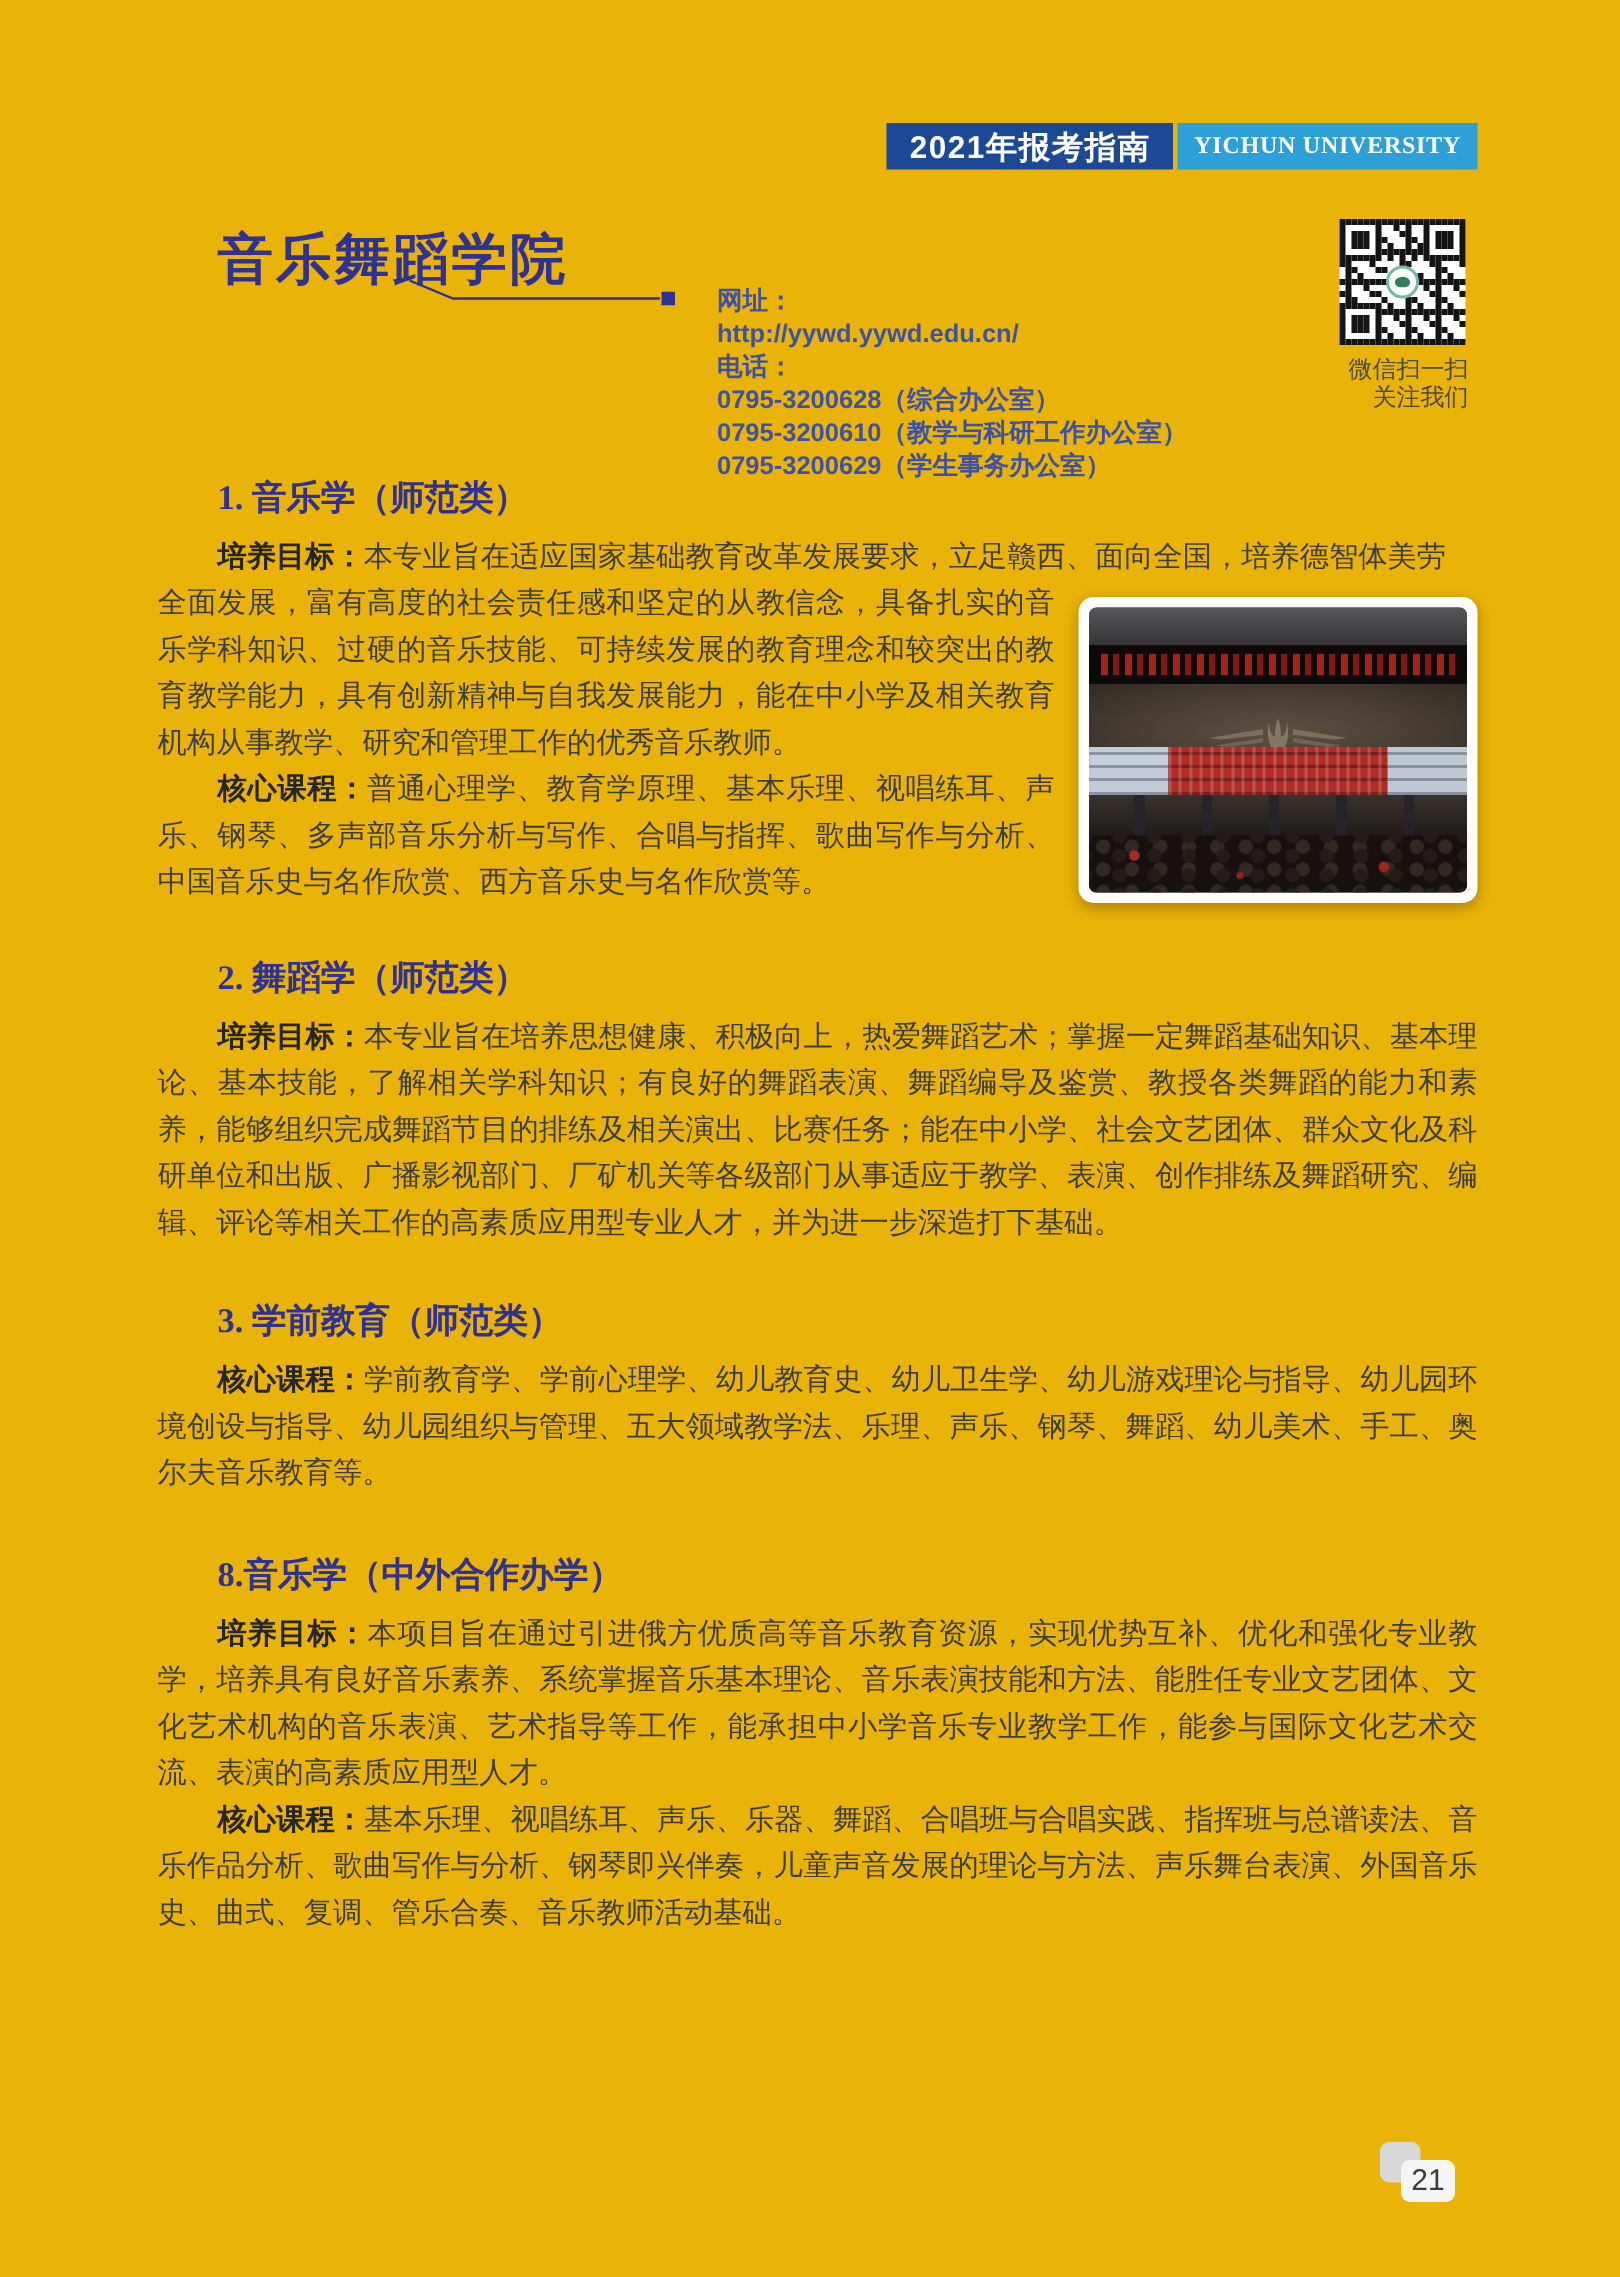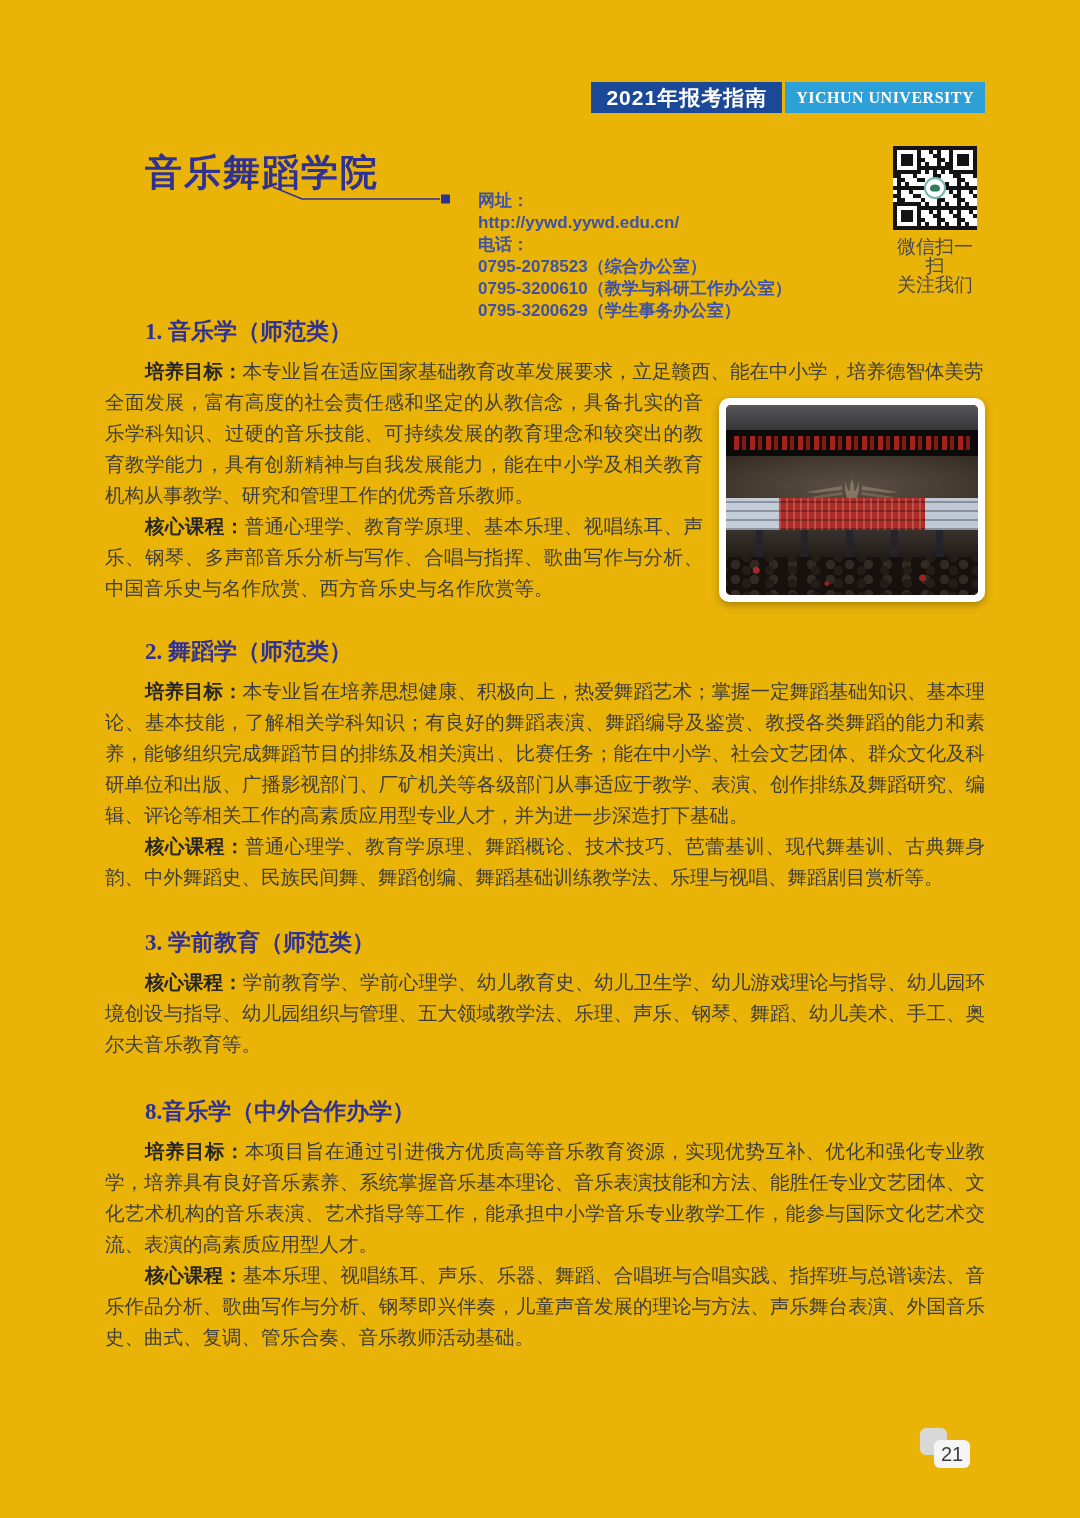--- a/index.html
+++ b/index.html
@@ -41,21 +41,21 @@
   }
   .qr .qm { background:#141414; }
   .qr-logo {
     position:absolute; left:50%; top:50%; width:22px; height:22px; transform:translate(-50%,-50%);
     background:#fff; border:2px solid #78b6ae; border-radius:50%;
   }
   .qr-logo::after {
     content:""; position:absolute; left:50%; top:50%; width:10px; height:7px;
     transform:translate(-50%,-50%); background:#2e7d5b; border-radius:50% 50% 40% 40%;
   }
-  .qr-caption { margin-top:7px; font-size:19px; color:#4a4a4a; line-height:19px; }
+  .qr-caption { margin-top:7px; font-size:16px; color:#4a4a4a; line-height:19px;text-align:right; }
 
   
   .content { position:absolute; left:105px; top:318px; width:880px; color:#3e3e3e; }
   .content p { font-size:19.5px; line-height:31px; text-align:justify; }
   .content p b { color:#262626; }
   h2 {
     font-family:"Liberation Serif","DejaVu Serif",serif; font-size:23px; line-height:28px;
     color:#2f3193; font-weight:bold; margin:0 0 10px 40px;
   }
   section { position:relative; }
@@ -146,21 +146,21 @@
     <rect x="171" y="9.5" width="9" height="9" fill="#2f3193"></rect>
   </svg>
 
   <div class="contact">
     <div class="c-row">
       <span class="c-label">网址：</span>
       <span>http://yywd.yywd.edu.cn/</span>
     </div>
     <div class="c-row">
       <span class="c-label">电话：</span>
-      <span>0795-2078523（综合办公室）</span>
+      <span>0795-3200628（综合办公室）</span>
     </div>
     <div class="c-row">
       <span class="c-label"></span>
       <span>0795-3200610（教学与科研工作办公室）</span>
     </div>
     <div class="c-row">
       <span class="c-label"></span>
       <span>0795-3200629（学生事务办公室）</span>
     </div>
   </div>
@@ -613,21 +613,21 @@
     <div class="qr-caption">
       <div>微信扫一扫</div>
       <div>关注我们</div>
     </div>
   </div>
 
   <div class="content">
 
     <section class="sec-1">
       <h2>1. 音乐学（师范类）</h2>
-      <p class="line1"><b>培养目标：</b><span>本专业旨在适应国家基础教育改革发展要求，立足赣西、能在中小学，培养德智体美劳</span></p>
+      <p class="line1"><b>培养目标：</b><span>本专业旨在适应国家基础教育改革发展要求，立足赣西、面向全国，培养德智体美劳</span></p>
       <p class="narrow"><span>全面发展，富有高度的社会责任感和坚定的从教信念，具备扎实的音乐学科知识、过硬的音乐技能、可持续发展的教育理念和较突出的教育教学能力，具有创新精神与自我发展能力，能在中小学及相关教育机构从事教学、研究和管理工作的优秀音乐教师。</span></p>
       <p class="narrow indent"><b>核心课程：</b><span>普通心理学、教育学原理、基本乐理、视唱练耳、声乐、钢琴、多声部音乐分析与写作、合唱与指挥、歌曲写作与分析、中国音乐史与名作欣赏、西方音乐史与名作欣赏等。</span></p>
 
       <div class="photo">
         <div class="photo-inner">
           <div class="ph-ceiling"></div>
           <div class="ph-banner"></div>
           <div class="ph-wall">
             <svg class="ph-emblem" width="96" height="30" viewBox="0 0 96 30">
               <polygon points="2,15 38,9 38,13 10,16" fill="#8a7c6a"></polygon>
@@ -644,21 +644,20 @@
           </div>
           <div class="ph-stage"></div>
           <div class="ph-audience"></div>
         </div>
       </div>
     </section>
 
     <section class="sec-2">
       <h2>2. 舞蹈学（师范类）</h2>
       <p class="indent"><b>培养目标：</b><span>本专业旨在培养思想健康、积极向上，热爱舞蹈艺术；掌握一定舞蹈基础知识、基本理论、基本技能，了解相关学科知识；有良好的舞蹈表演、舞蹈编导及鉴赏、教授各类舞蹈的能力和素养，能够组织完成舞蹈节目的排练及相关演出、比赛任务；能在中小学、社会文艺团体、群众文化及科研单位和出版、广播影视部门、厂矿机关等各级部门从事适应于教学、表演、创作排练及舞蹈研究、编辑、评论等相关工作的高素质应用型专业人才，并为进一步深造打下基础。</span></p>
-      <p class="indent"><b>核心课程：</b><span>普通心理学、教育学原理、舞蹈概论、技术技巧、芭蕾基训、现代舞基训、古典舞身韵、中外舞蹈史、民族民间舞、舞蹈创编、舞蹈基础训练教学法、乐理与视唱、舞蹈剧目赏析等。</span></p>
     </section>
 
     <section class="sec-3">
       <h2>3. 学前教育（师范类）</h2>
       <p class="indent"><b>核心课程：</b><span>学前教育学、学前心理学、幼儿教育史、幼儿卫生学、幼儿游戏理论与指导、幼儿园环境创设与指导、幼儿园组织与管理、五大领域教学法、乐理、声乐、钢琴、舞蹈、幼儿美术、手工、奥尔夫音乐教育等。</span></p>
     </section>
 
     <section class="sec-4">
       <h2>8.音乐学（中外合作办学）</h2>
       <p class="indent"><b>培养目标：</b><span>本项目旨在通过引进俄方优质高等音乐教育资源，实现优势互补、优化和强化专业教学，培养具有良好音乐素养、系统掌握音乐基本理论、音乐表演技能和方法、能胜任专业文艺团体、文化艺术机构的音乐表演、艺术指导等工作，能承担中小学音乐专业教学工作，能参与国际文化艺术交流、表演的高素质应用型人才。</span></p>

